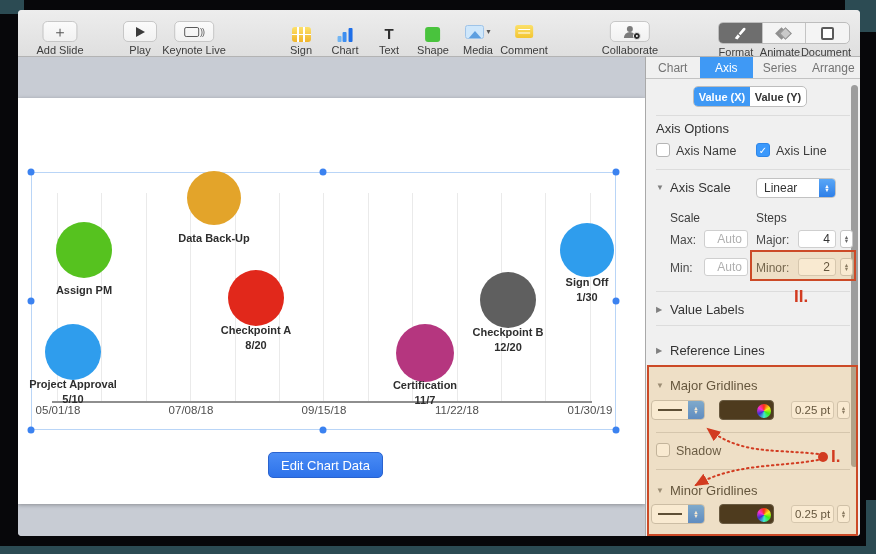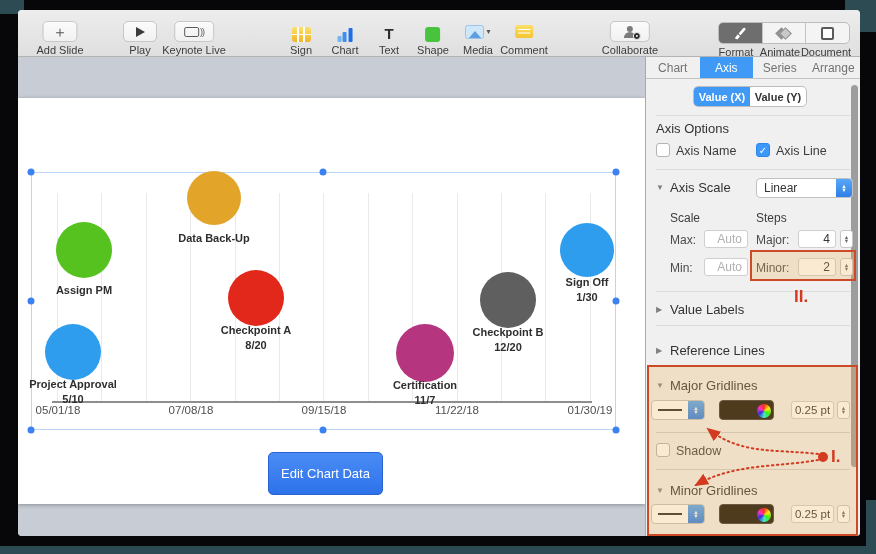--- a/index.html
+++ b/index.html
@@ -62,21 +62,21 @@
   .gridline { position:absolute; top:95px; height:208px; width:1px; background:#eaeaea; }
   #axis-line { position:absolute; left:34px; top:303px; width:540px; height:1.5px; background:#8e8e8e; }
   .axis-lbl { position:absolute; top:306px; width:80px; transform:translateX(-50%); text-align:center;
       font-size:11.5px; color:#4f4f4f; }
   #sel-rect { position:absolute; left:13px; top:74px; width:585px; height:258px; border:1px solid #b9d5f7; }
   .handle { position:absolute; width:7px; height:7px; border-radius:50%; background:#3b82f0; transform:translate(-50%,-50%); }
   .bubble { position:absolute; width:0; height:0; }
   .bubble-circle { position:absolute; transform:translate(-50%,-50%); border-radius:50%; }
   .bubble-label { position:absolute; width:130px; transform:translate(-50%,-50%); text-align:center;
       font-size:11px; font-weight:bold; color:#2e2e2e; line-height:15px;margin-top:40px; }
-  #edit-chart-btn { position:absolute; left:250px; top:354px; width:115px; height:43px;
+  #edit-chart-btn { position:absolute; left:250px; top:354px; width:115px; height:26px;
       background:linear-gradient(#4a8cf5,#2d72ea); border:1px solid #2a63cf; border-radius:5px;
       color:#fff; font-size:13px; display:flex; align-items:center; justify-content:center; }
 
   
   #sidebar { position:absolute; left:627px; top:47px; width:215px; height:479px; background:#f0f0f0; border-left:1px solid #a9a9a9; }
   #sb-tabs { position:absolute; left:0; top:0; width:100%; height:22px; display:flex; border-bottom:1px solid #c3c3c3; }
   .sb-tab { flex:1; display:flex; align-items:center; justify-content:center; font-size:12px; color:#737373; }
   .sb-tab.sel { background:#3f99f5; color:#fff; }
   #sb-seg { position:absolute; left:47px; top:29px; width:114px; height:21px; display:flex;
       border:1px solid #bdbdbd; border-radius:5px; overflow:hidden; background:#fff; }
@@ -326,21 +326,21 @@
     <div class="sb-h" style="left:10px;top:64px;">Axis Options</div>
 
     <div class="cbx" style="left:10px;top:86px;"></div>
     <div class="cbx-lbl" style="left:30px;top:87px;">Axis Name</div>
     <div class="cbx on" style="left:110px;top:86px;">✓</div>
     <div class="cbx-lbl" style="left:130px;top:87px;">Axis Line</div>
 
     <div class="divider" style="top:112px;"></div>
     <div class="disc" style="left:10px;top:126px;">▼</div>
     <div class="sb-h" style="left:24px;top:123px;">Axis Scale</div>
-    <div class="dropdown" style="left:110px;top:121px;width:97px;gap:12px;">
+    <div class="dropdown" style="left:110px;top:121px;width:80px;gap:12px;">
       <span class="dd-text">Linear</span>
       <span class="dd-stepper">
           <span>▲</span>
           <span>▼</span>
         </span>
     </div>
 
     <div class="sb-lbl" style="left:24px;top:154px;color:#3c3c3c;">Scale</div>
     <div class="sb-lbl" style="left:110px;top:154px;color:#3c3c3c;">Steps</div>
 

